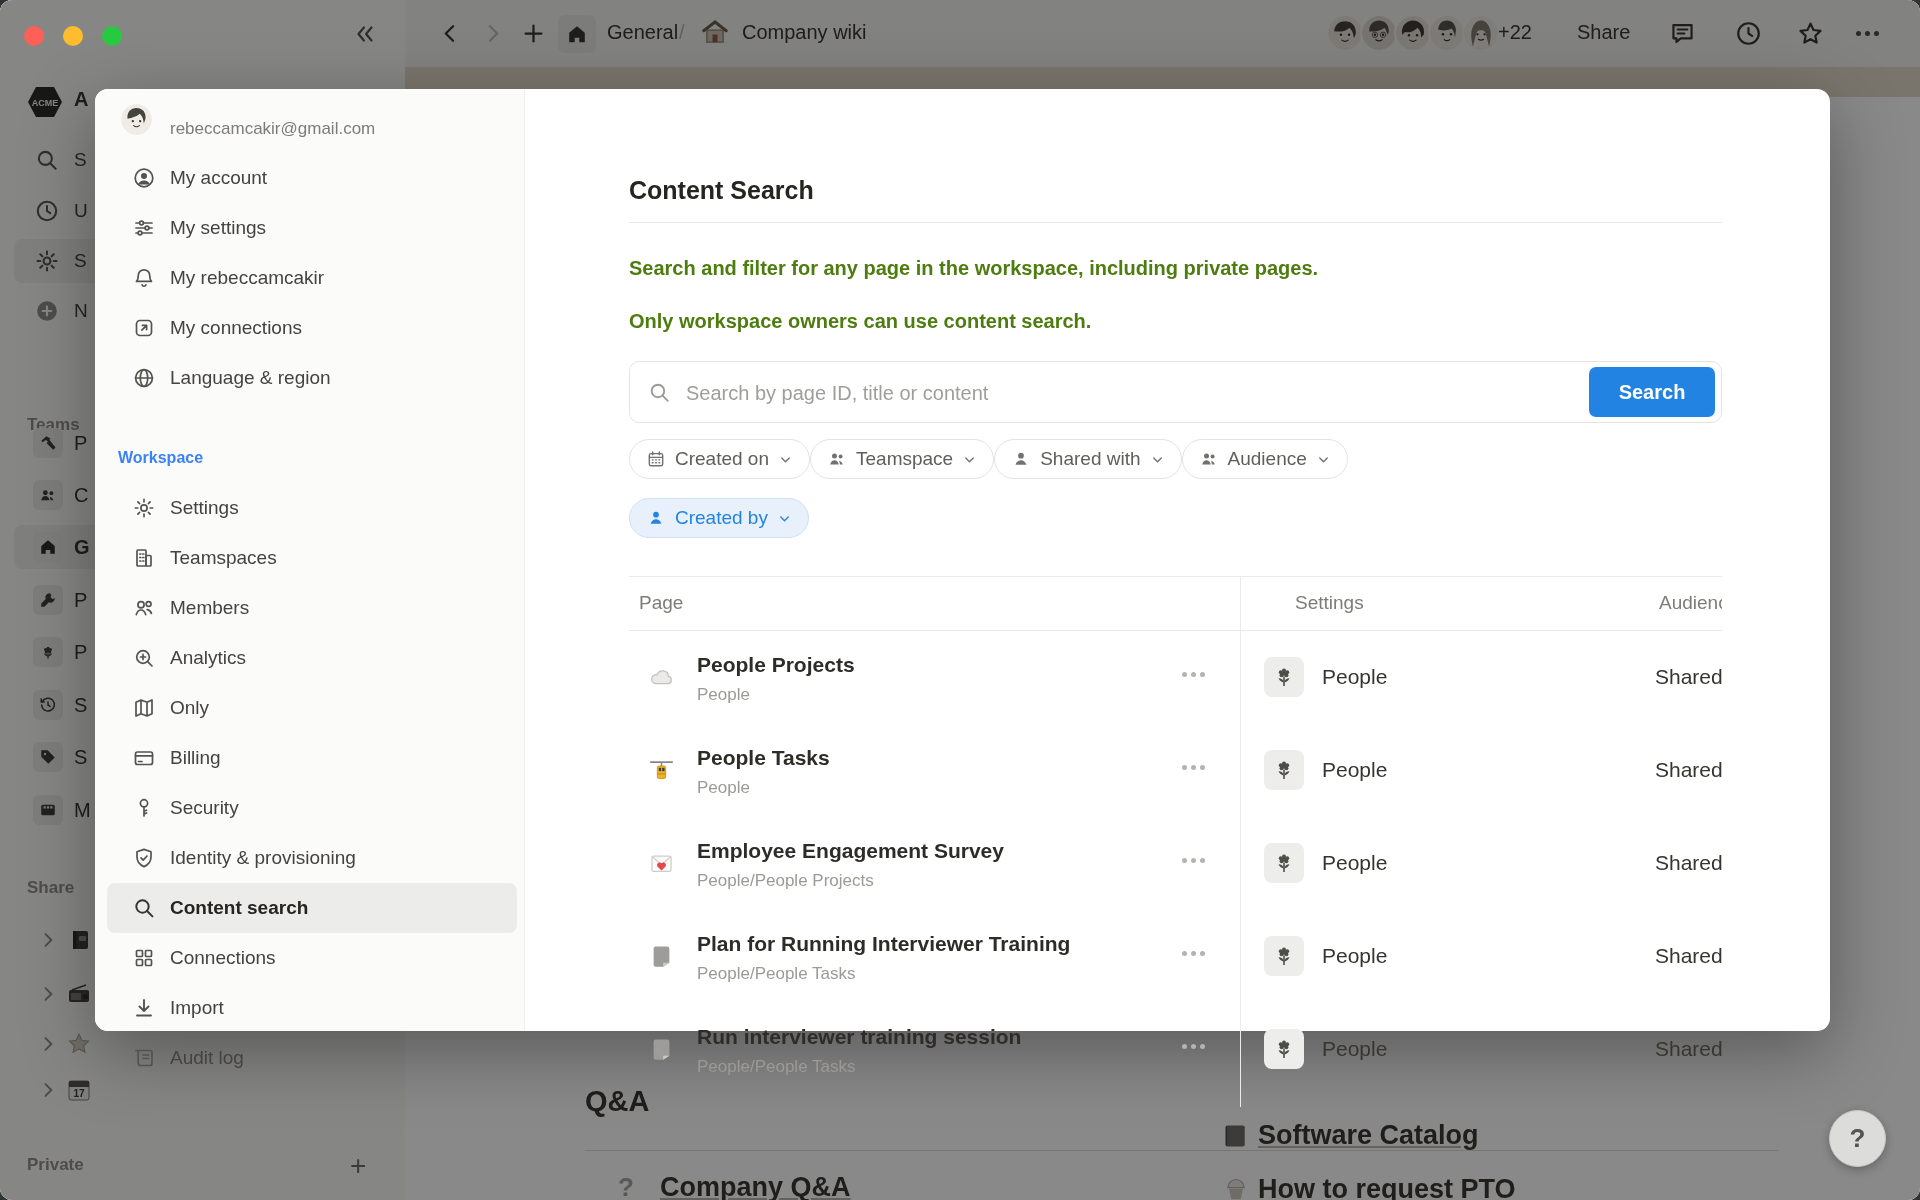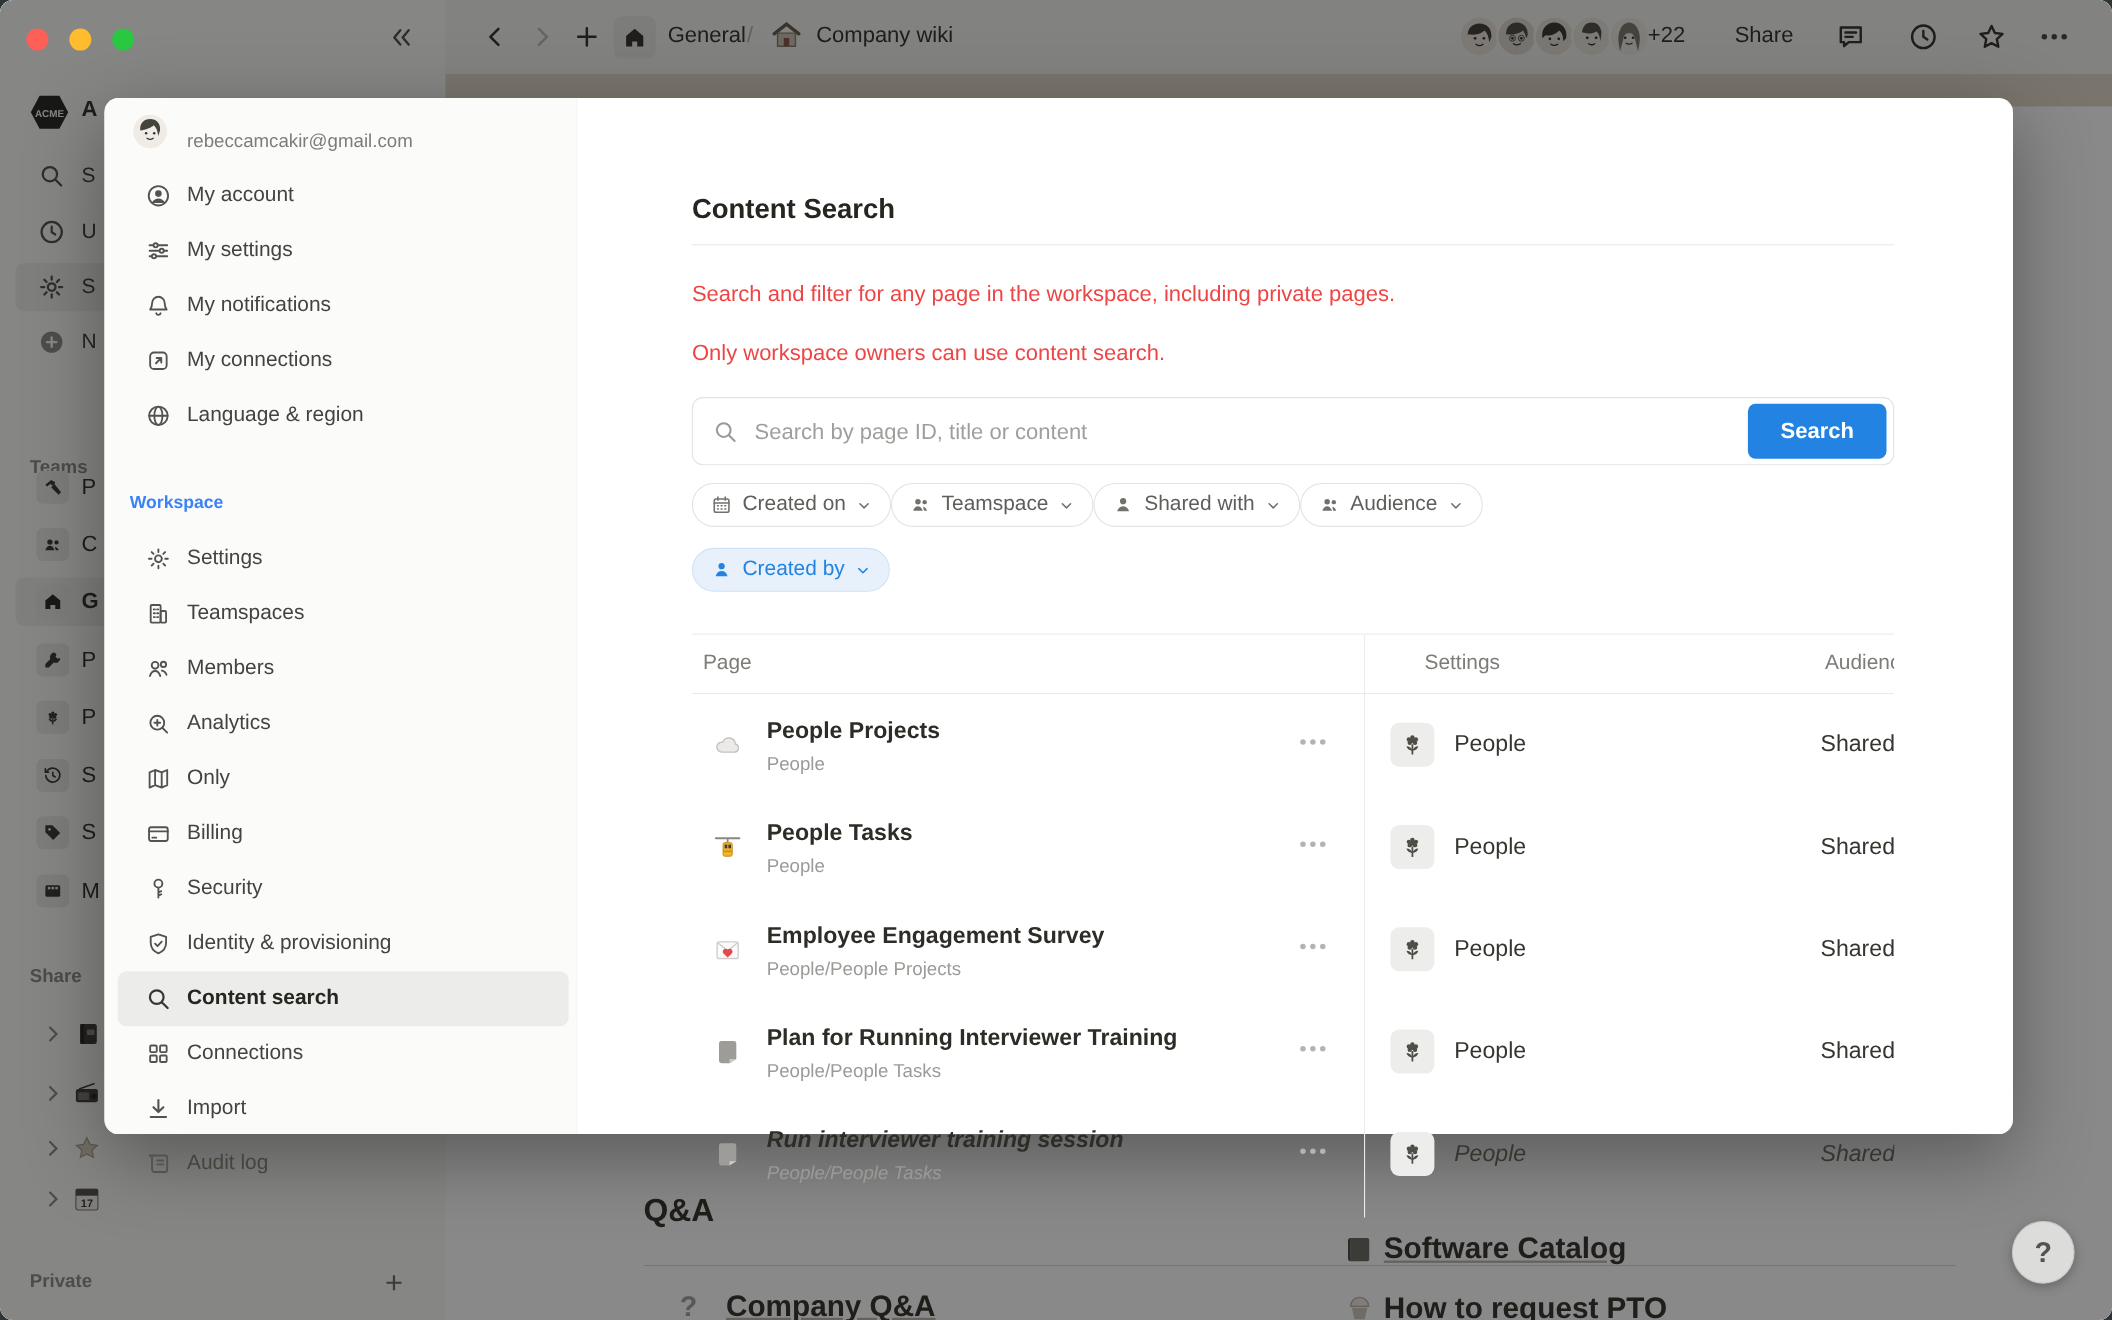--- a/index.html
+++ b/index.html
@@ -43,21 +43,21 @@
   .sitem{height:50px;display:flex;align-items:center;padding-left:25px;gap:14px;border-radius:8px;box-sizing:border-box;}
   .sitem .slabel{font-size:19px;color:#45433E;}
   .sitem.active{background:#ECECEA;}
   .sitem.active .slabel{font-weight:700;color:#26251F;}
   .sic{width:24px;height:24px;color:#55534E;flex:none;}
   .wslabel{position:absolute;left:23px;top:360px;font-size:16px;font-weight:700;color:#3b82f6;}
   
   .mcontent{position:absolute;left:534px;top:0;width:1093px;height:100%;}
   .ctitle{position:absolute;left:0;top:70px;font-size:25px;font-weight:700;color:#26251F;}
   .cdivider{position:absolute;left:0;top:133px;width:1093px;height:1px;background:#E9E9E7;}
-  .cdesc{position:absolute;left:0;font-size:20px;line-height:27px;color:#ef4444;}
+  .cdesc{position:absolute;left:0;font-size:20px;line-height:27px;color:#4d7c0f;font-weight:bold;}
   .searchbox{position:absolute;left:0;top:272px;width:1093px;height:62px;border:1.5px solid #E4E4E2;border-radius:10px;box-sizing:border-box;background:#fff;}
   .searchbox input{position:absolute;left:54px;top:0;width:880px;height:100%;border:none;outline:none;font-size:20px;color:#37352F;font-family:"Liberation Sans",sans-serif;background:transparent;}
   .searchbox input::placeholder{color:#9F9E9B;}
   .searchbtn{position:absolute;left:959px;top:5px;width:126px;height:50px;background:#2383E2;color:#fff;font-size:20px;font-weight:600;border:none;border-radius:7px;display:flex;align-items:center;justify-content:center;}
   .chiprow{position:absolute;left:0;display:flex;gap:0;}
   .chip{height:40px;border:1px solid #E3E3E1;border-radius:20px;display:flex;align-items:center;gap:9px;padding:0 16px;font-size:19px;color:#5F5E5B;background:#fff;box-sizing:border-box;}
   .chip .cic{color:#73716D;}
   .chip.blue{background:#E7F0FB;border-color:#CFE2F8;color:#2383E2;}
   .chip.blue .cic{color:#2383E2;}
   .tablewrap{position:absolute;left:0;top:487px;width:1093px;height:530px;overflow:hidden;border-top:1px solid #EBEBE9;}
@@ -450,21 +450,21 @@
             </span>
           <span class="slabel">My settings</span>
         </div>
         <div class="sitem">
           <span class="sic">
               <svg viewBox="0 0 24 24" width="24" height="24" fill="none" stroke="currentColor" stroke-width="1.7" stroke-linecap="round" stroke-linejoin="round">
                 <path d="M12 3.8a5.7 5.7 0 0 1 5.7 5.7c0 3.2.8 4.7 1.8 5.9H4.5c1-1.2 1.8-2.7 1.8-5.9A5.7 5.7 0 0 1 12 3.8z"></path>
                 <path d="M10 18.8a2.1 2.1 0 0 0 4 0"></path>
               </svg>
             </span>
-          <span class="slabel">My notifications</span>
+          <span class="slabel">My rebeccamcakir</span>
         </div>
         <div class="sitem">
           <span class="sic">
               <svg viewBox="0 0 24 24" width="24" height="24" fill="none" stroke="currentColor" stroke-width="1.7" stroke-linecap="round" stroke-linejoin="round">
                 <rect x="4.5" y="4.5" width="15" height="15" rx="3.5"></rect>
                 <path d="M9.8 14.2l4.6-4.6M10.4 9.4h4.2v4.2"></path>
               </svg>
             </span>
           <span class="slabel">My connections</span>
         </div>
@@ -817,21 +817,21 @@
                 <circle cx="14.4" cy="10.3" r="2"></circle>
                 <circle cx="12" cy="8.3" r="2.3"></circle>
                 <path d="M11.2 11.5h1.6V21h-1.6z"></path>
                 <path d="M12 17.5c-2.8-.3-4.8-1.9-5.4-4.2 2.7 0 4.8 1.5 5.4 4.2zM12 17.5c2.8-.3 4.8-1.9 5.4-4.2-2.7 0-4.8 1.5-5.4 4.2z"></path>
               </svg>
             </span>
           <span class="rloc">People</span>
           <span class="raud">Shared</span>
         </div>
 
-        <div class="trow" style="top:426px;font-style:italic;">
+        <div class="trow" style="top:426px;">
           <span class="ricon">
               <svg width="27" height="27" viewBox="0 0 24 24">
                 <path d="M5 5a2 2 0 0 1 2-2h10a2 2 0 0 1 2 2v12.5L13.5 21H7a2 2 0 0 1-2-2z" fill="#9E9C98"></path>
                 <path d="M19 17.5L13.5 21v-3.5z" fill="#CBC9C6"></path>
               </svg>
             </span>
           <span class="rtitle">Run interviewer training session</span>
           <span class="rpath">People/People Tasks</span>
           <span class="rell">
               <i></i>

